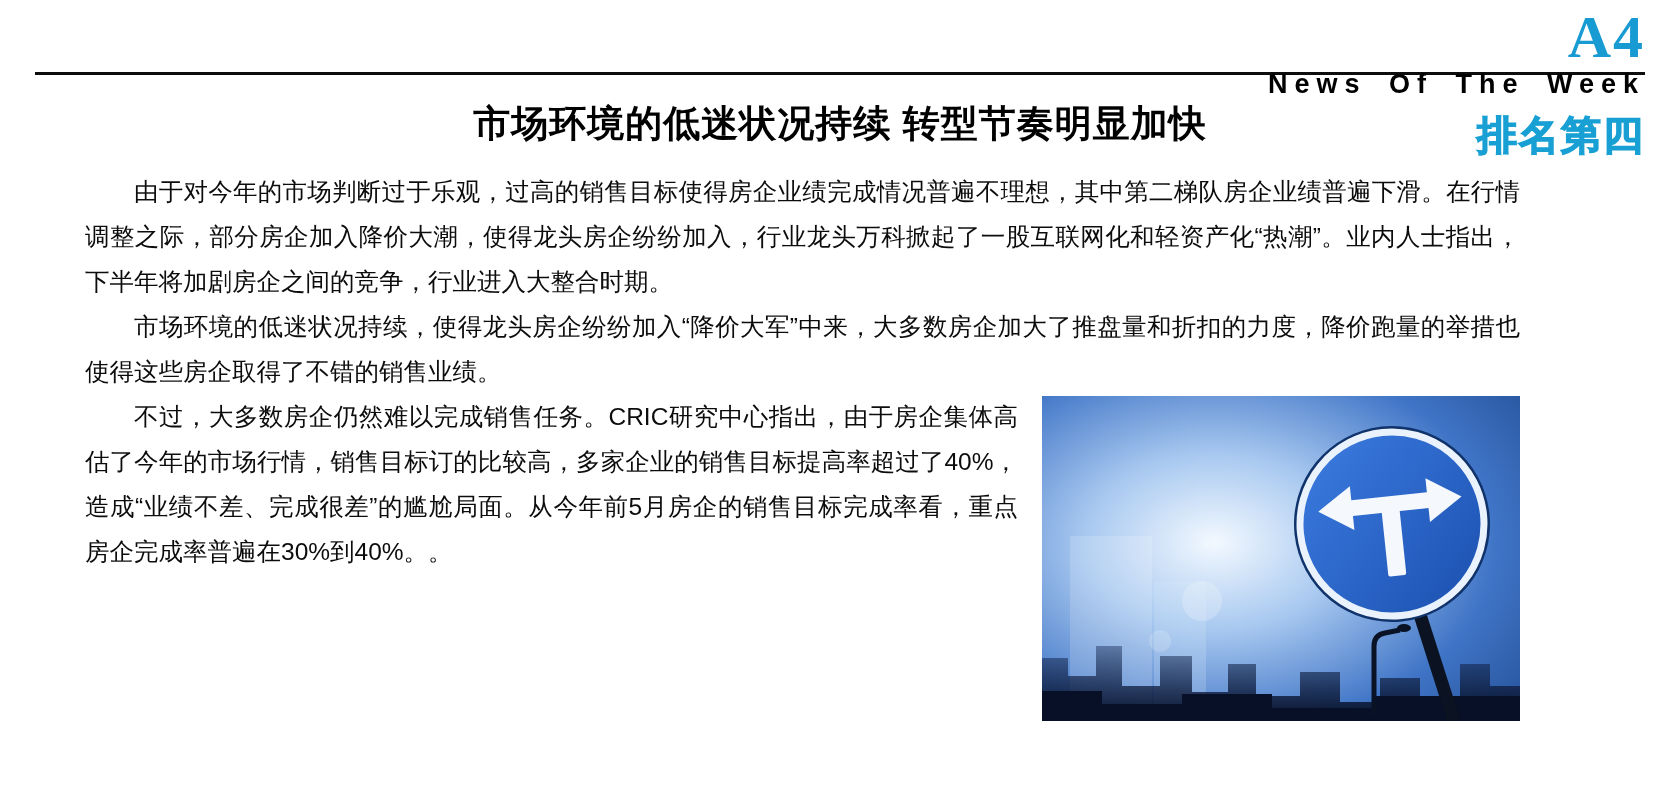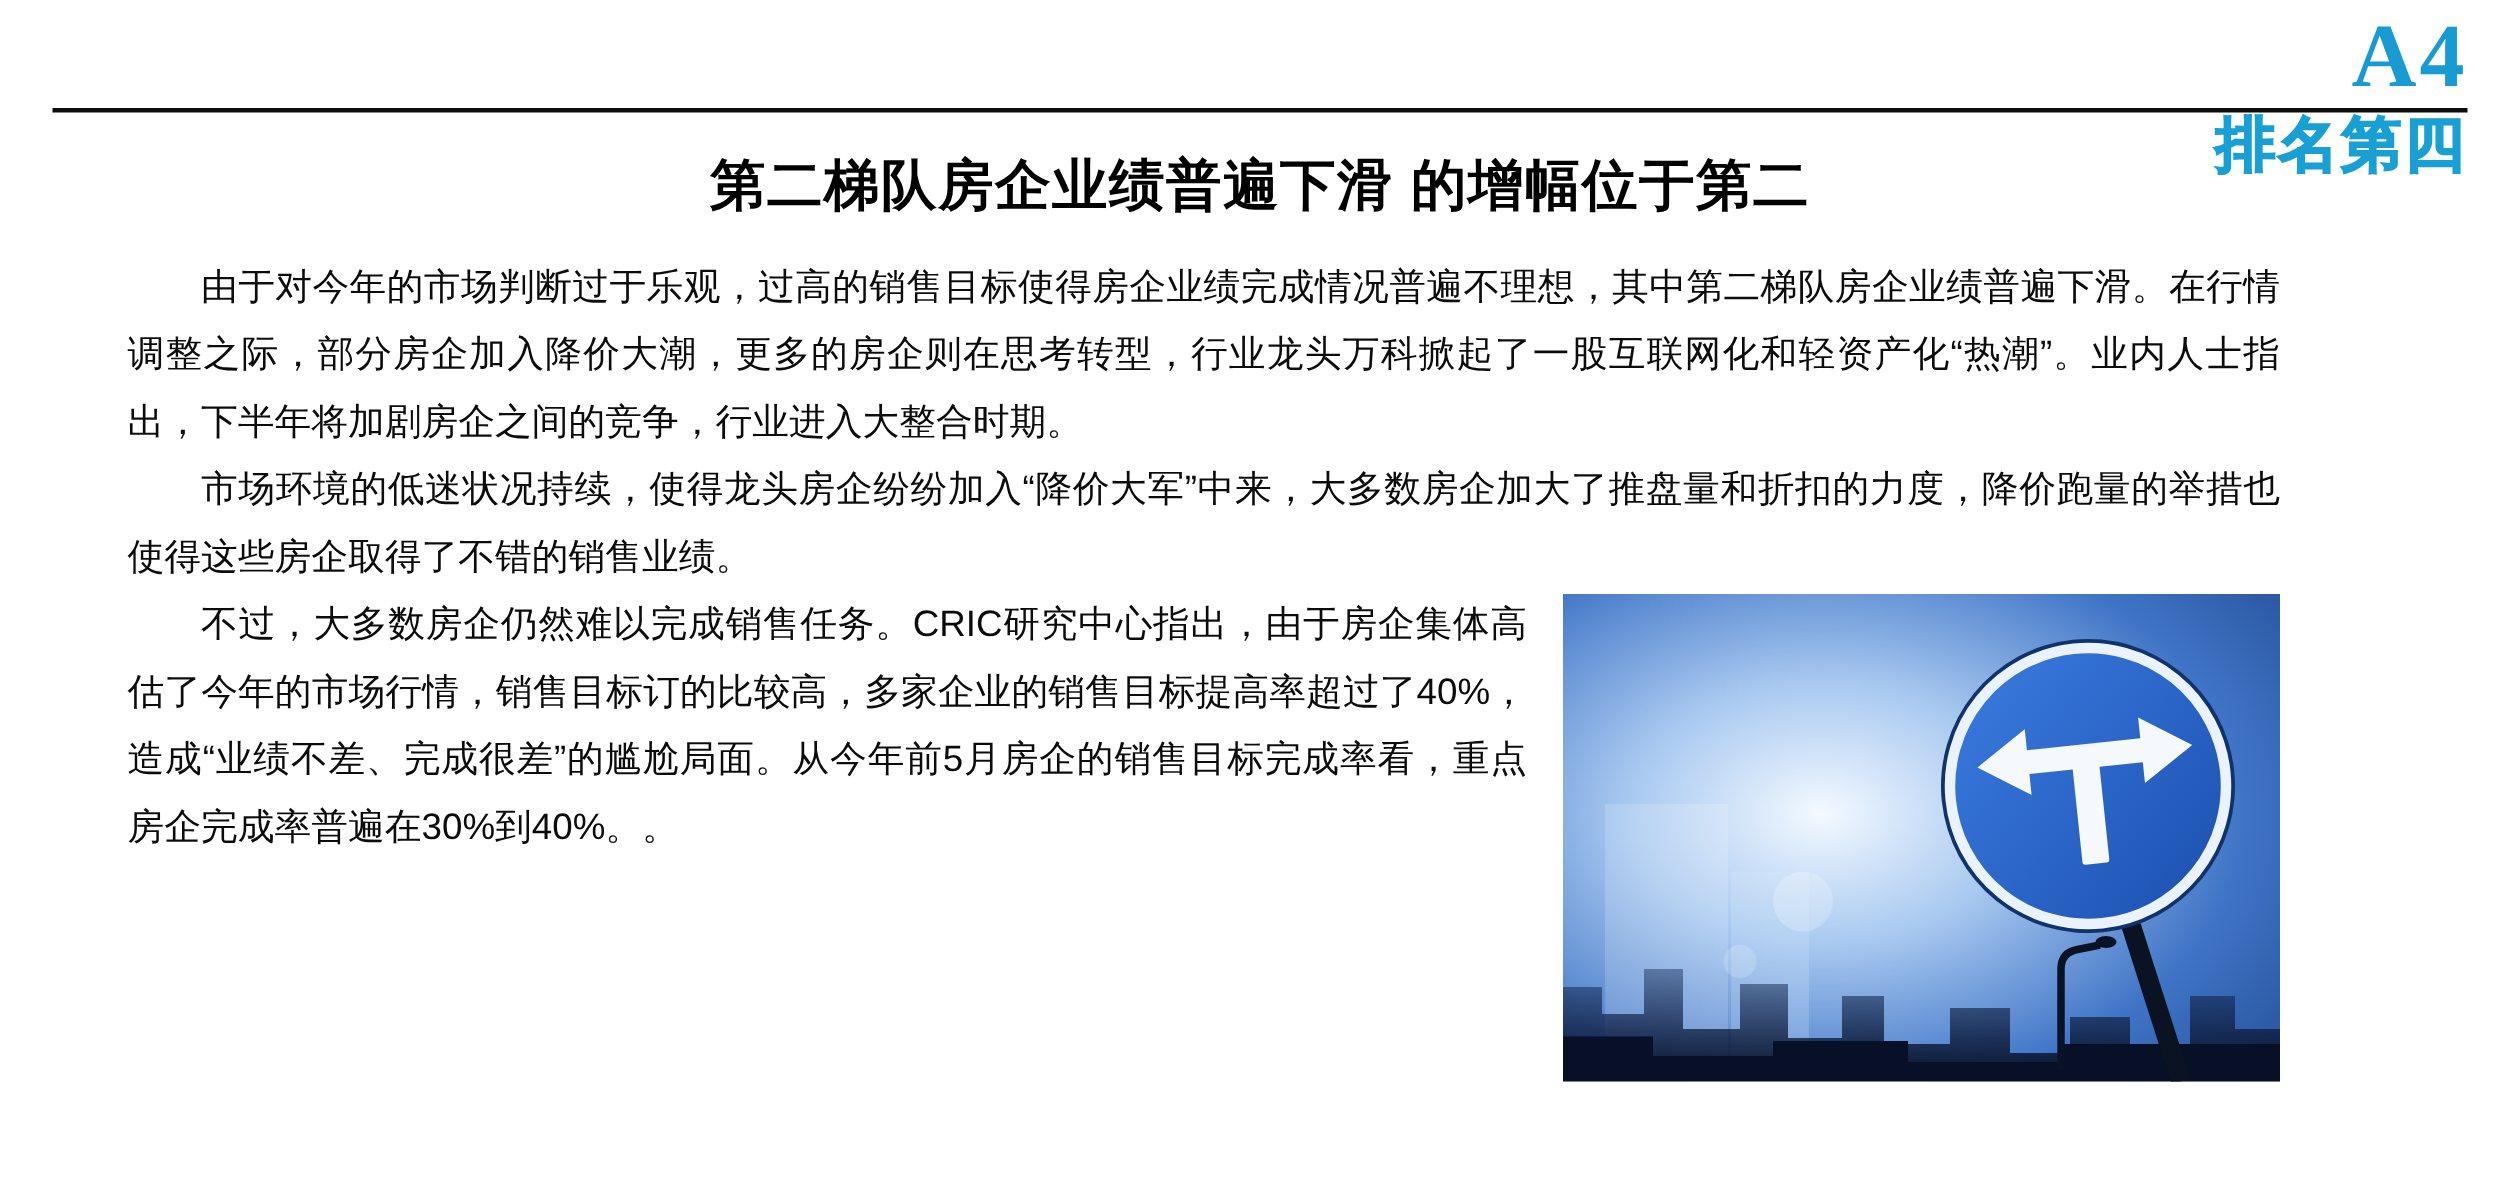--- a/index.html
+++ b/index.html
@@ -44,28 +44,29 @@
     float:right;width:478px;height:325px;margin:2px 0 0 24px;
   }
   .photo svg{display:block;}
 </style>
 </head>
 <body>
 
 <div class="header">
   <span class="page-label">A4</span>
   <span class="vert-divider"></span>
+  <span class="section-title">News Of The Week</span>
   <span class="brand">排名第四</span>
 </div>
 <div class="header-rule"></div>
 
-<h1 class="article-title">第二梯队房企业绩普遍下滑 的增幅位于第二</h1>
+<h1 class="article-title">市场环境的低迷状况持续 转型节奏明显加快</h1>
 
 <div class="article-body">
-  <p>由于对今年的市场判断过于乐观，过高的销售目标使得房企业绩完成情况普遍不理想，其中第二梯队房企业绩普遍下滑。在行情调整之际，部分房企加入降价大潮，更多的房企则在思考转型，行业龙头万科掀起了一股互联网化和轻资产化“热潮”。业内人士指出，下半年将加剧房企之间的竞争，行业进入大整合时期。</p>
+  <p>由于对今年的市场判断过于乐观，过高的销售目标使得房企业绩完成情况普遍不理想，其中第二梯队房企业绩普遍下滑。在行情调整之际，部分房企加入降价大潮，使得龙头房企纷纷加入，行业龙头万科掀起了一股互联网化和轻资产化“热潮”。业内人士指出，下半年将加剧房企之间的竞争，行业进入大整合时期。</p>
   <p>市场环境的低迷状况持续，使得龙头房企纷纷加入“降价大军”中来，大多数房企加大了推盘量和折扣的力度，降价跑量的举措也使得这些房企取得了不错的销售业绩。</p>
 
   <div class="photo">
     <svg viewBox="0 0 478 325" width="478" height="325">
       <defs>
         <radialGradient id="sky" cx="0.36" cy="0.45" r="0.95">
           <stop offset="0" stop-color="#f3f9ff"></stop>
           <stop offset="0.28" stop-color="#a9c9f0"></stop>
           <stop offset="0.62" stop-color="#3f74c6"></stop>
           <stop offset="1" stop-color="#1a4184"></stop>

